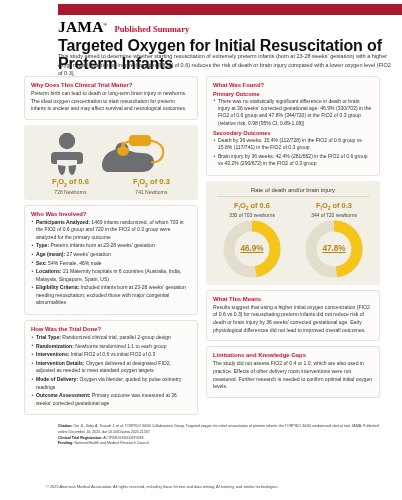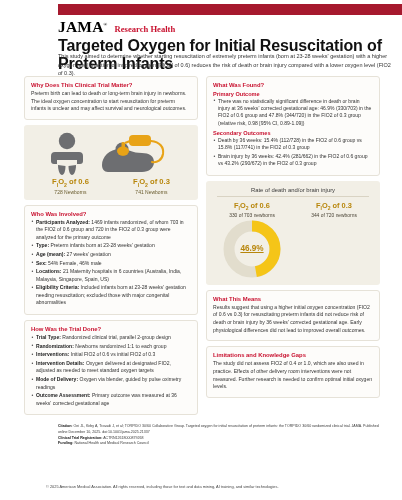--- a/index.html
+++ b/index.html
@@ -135,21 +135,21 @@
 </style>
 </head>
 <body>
 
 <div class="page">
 
   <div class="topbar"></div>
 
   <div class="masthead">
     <span class="jama-logo"><span>JAMA</span><sup>®</sup></span>
-    <span class="masthead-sub">Research Health</span>
+    <span class="masthead-sub">Published Summary</span>
   </div>
 
   <div class="doc-title">Targeted Oxygen for Initial Resuscitation of Preterm Infants</div>
   <div class="doc-abstract">This study aimed to determine whether starting resuscitation of extremely preterm infants (born at 23-28 weeks' gestation) with a higher oxygen level (fraction of inspired oxygen [FIO2] of 0.6) reduces the risk of death or brain injury compared with a lower oxygen level (FIO2 of 0.3).</div>
 
   <div class="columns">
 
     <div class="col">
 
       <div class="card">
@@ -241,20 +241,27 @@
                 <circle cx="29" cy="29" r="23" fill="none" stroke="#e2ddcd" stroke-width="11"></circle>
                 <circle id="arc-a" cx="29" cy="29" r="23" fill="none" stroke="#f5c518" stroke-width="11" transform="rotate(-90 29 29)" stroke-dasharray="67.77671990854618 76.73654215658429"></circle>
               </svg>
               <div class="donut-pct">46.9%</div>
             </div>
           </div>
 
           <div class="donut-block">
             <div class="donut-title">F<sub>I</sub>O<sub>2</sub> of 0.3</div>
             <div class="donut-sub">344 of 720 newborns</div>
+            <div class="donut-wrap">
+              <svg width="58" height="58" viewBox="0 0 58 58">
+                <circle cx="29" cy="29" r="23" fill="none" stroke="#e2ddcd" stroke-width="11"></circle>
+                <circle id="arc-b" cx="29" cy="29" r="23" fill="none" stroke="#f5c518" stroke-width="11" transform="rotate(-90 29 29)" stroke-dasharray="69.07733926713236 75.43592279799812"></circle>
+              </svg>
+              <div class="donut-pct">47.8%</div>
+            </div>
           </div>
 
         </div>
       </div>
 
       <div class="card">
         <div class="card-title">What This Means</div>
         <div class="body-text">Results suggest that using a higher initial oxygen concentration (FIO2 of 0.6 vs 0.3) for resuscitating preterm infants did not reduce risk of death or brain injury by 36 weeks' corrected gestational age. Early physiological differences did not lead to improved overall outcomes.</div>
       </div>
 

